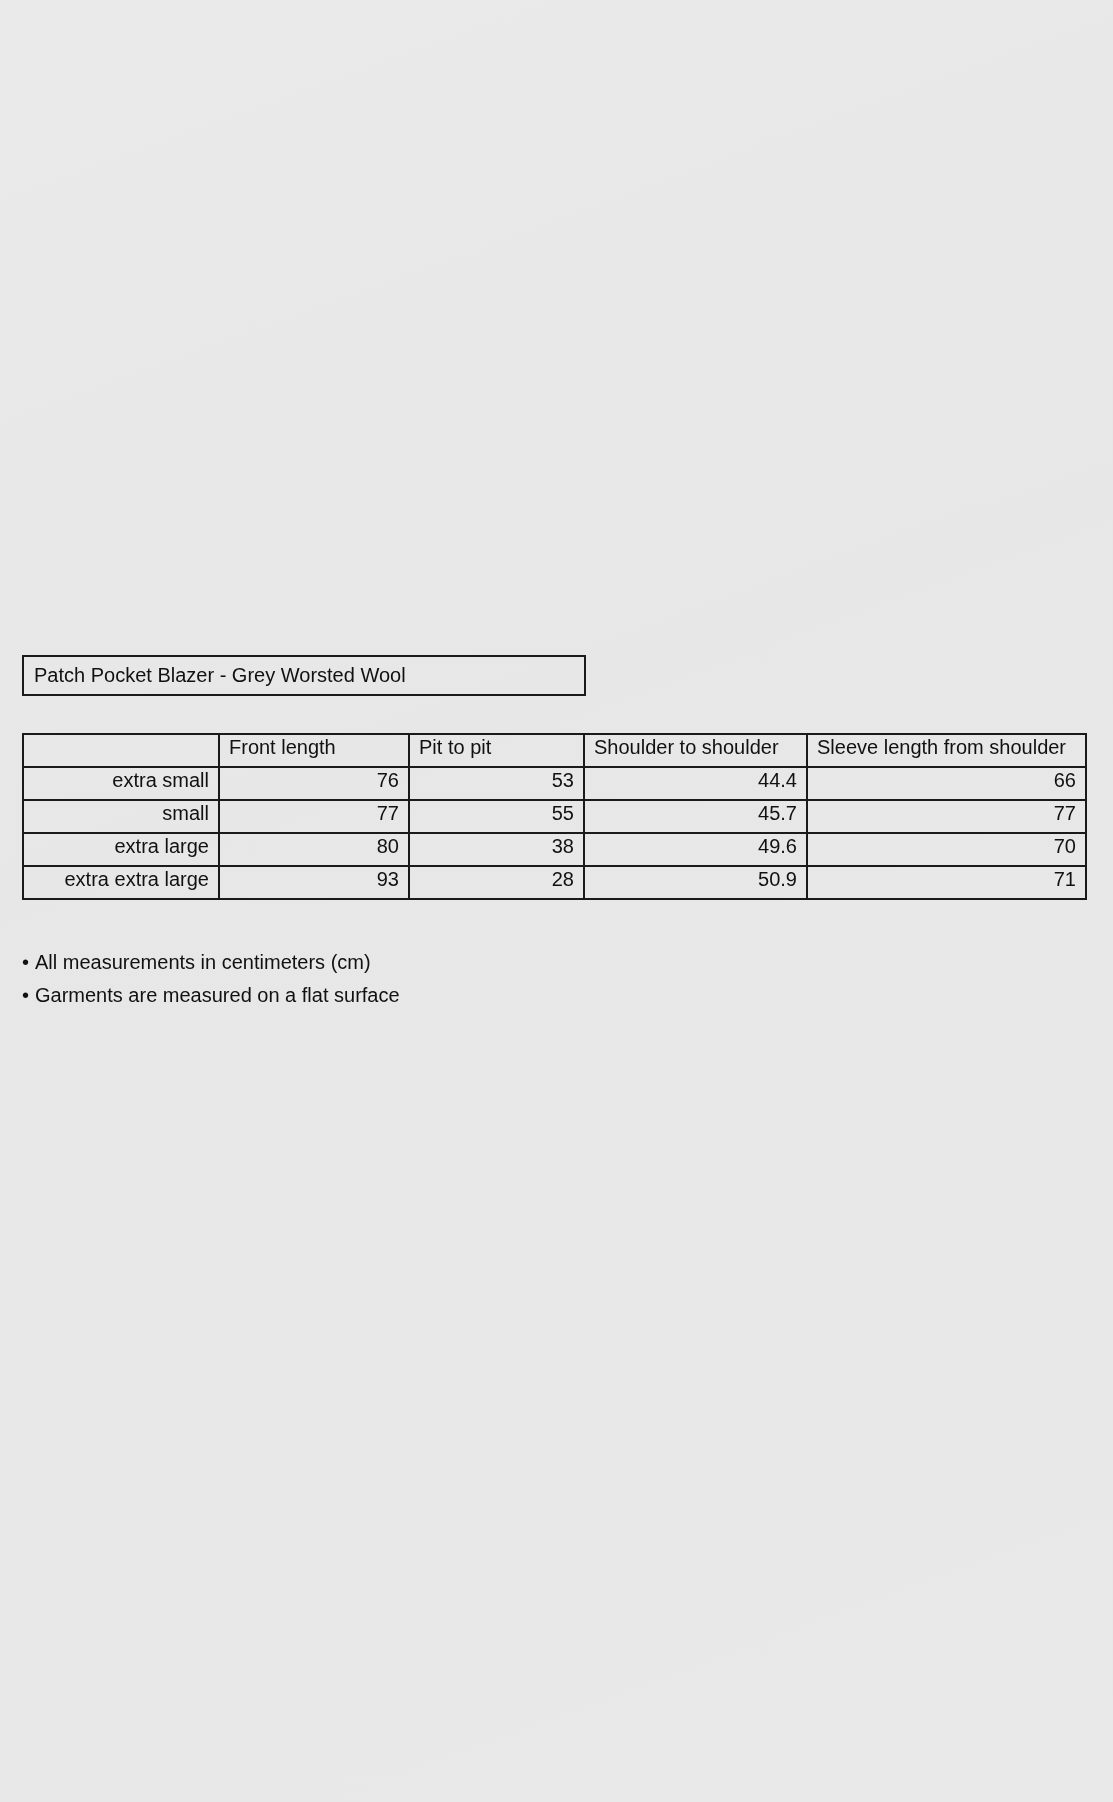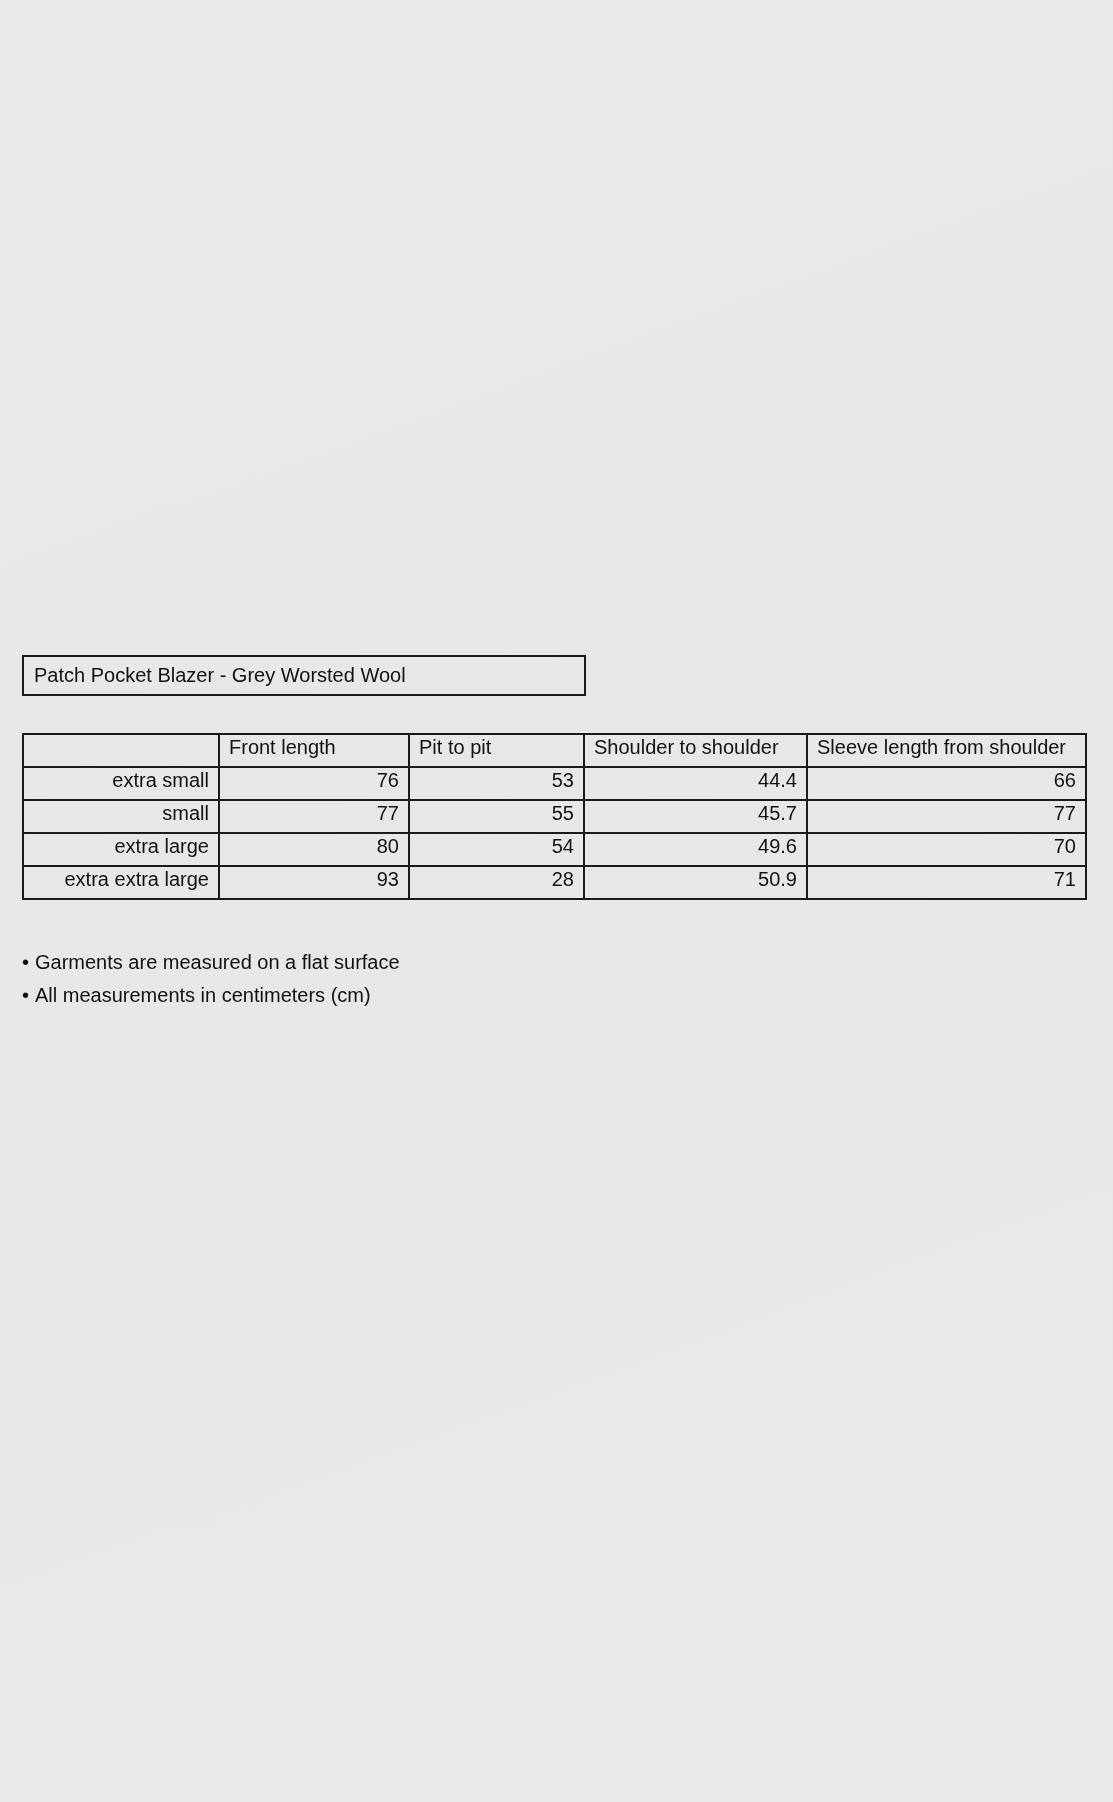--- a/index.html
+++ b/index.html
@@ -127,37 +127,37 @@
         <tr>
           <td class="rowlabel">small</td>
           <td class="num">77</td>
           <td class="num">55</td>
           <td class="num">45.7</td>
           <td class="num">77</td>
         </tr>
         <tr>
           <td class="rowlabel">extra large</td>
           <td class="num">80</td>
-          <td class="num">54</td>
+          <td class="num">38</td>
           <td class="num">49.6</td>
           <td class="num">70</td>
         </tr>
         <tr>
           <td class="rowlabel">extra extra large</td>
           <td class="num">93</td>
           <td class="num">28</td>
           <td class="num">50.9</td>
           <td class="num">71</td>
         </tr>
       </tbody>
     </table>
 
     <div class="notes">
       <div class="note">
-        <span class="bullet">•</span><span>Garments are measured on a flat surface</span>
+        <span class="bullet">•</span><span>All measurements in centimeters (cm)</span>
       </div>
       <div class="note">
-        <span class="bullet">•</span><span>All measurements in centimeters (cm)</span>
+        <span class="bullet">•</span><span>Garments are measured on a flat surface</span>
       </div>
     </div>
 
   </div>
 </div>
 
 </body></html>

